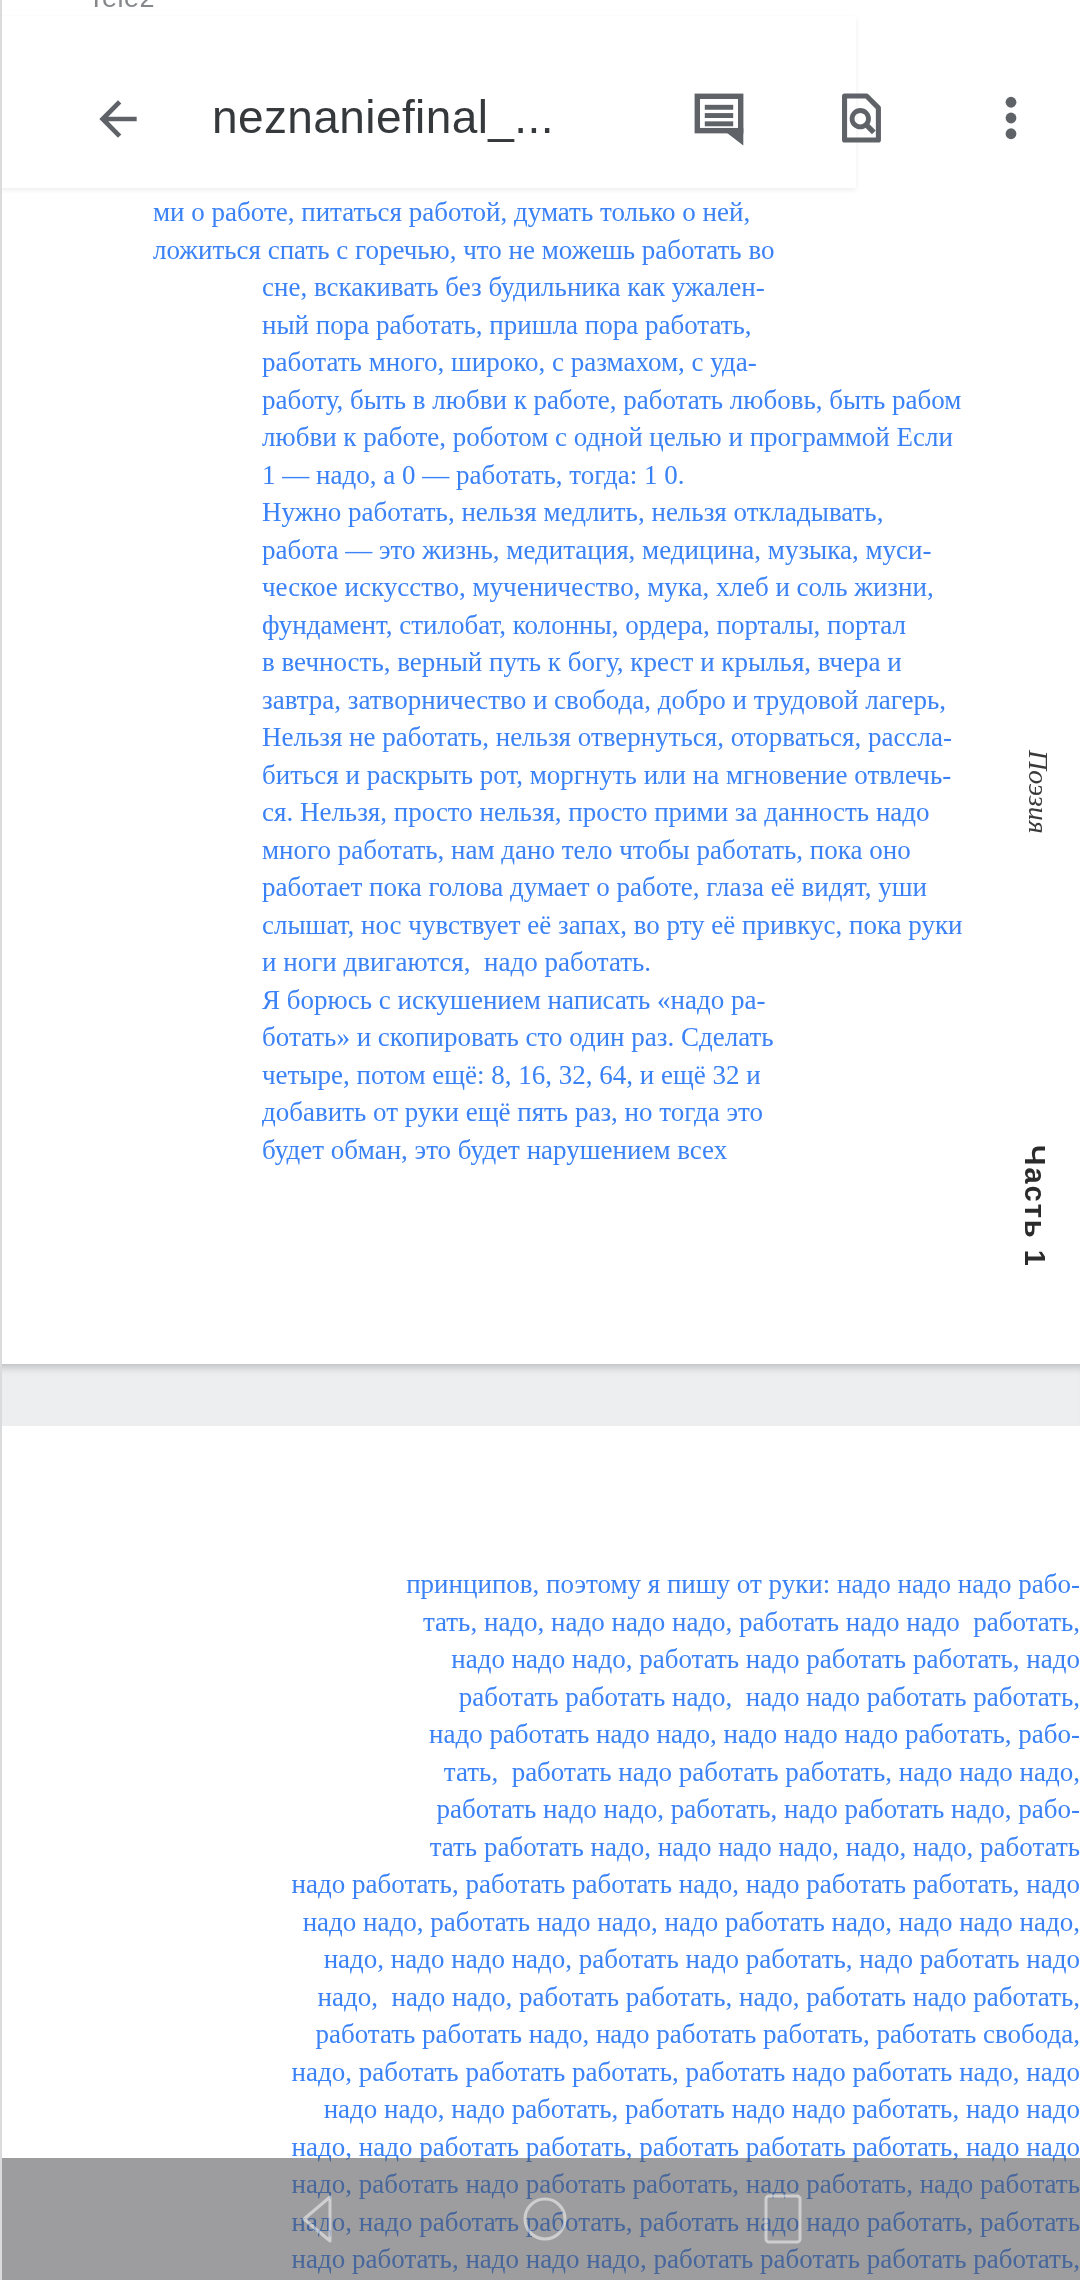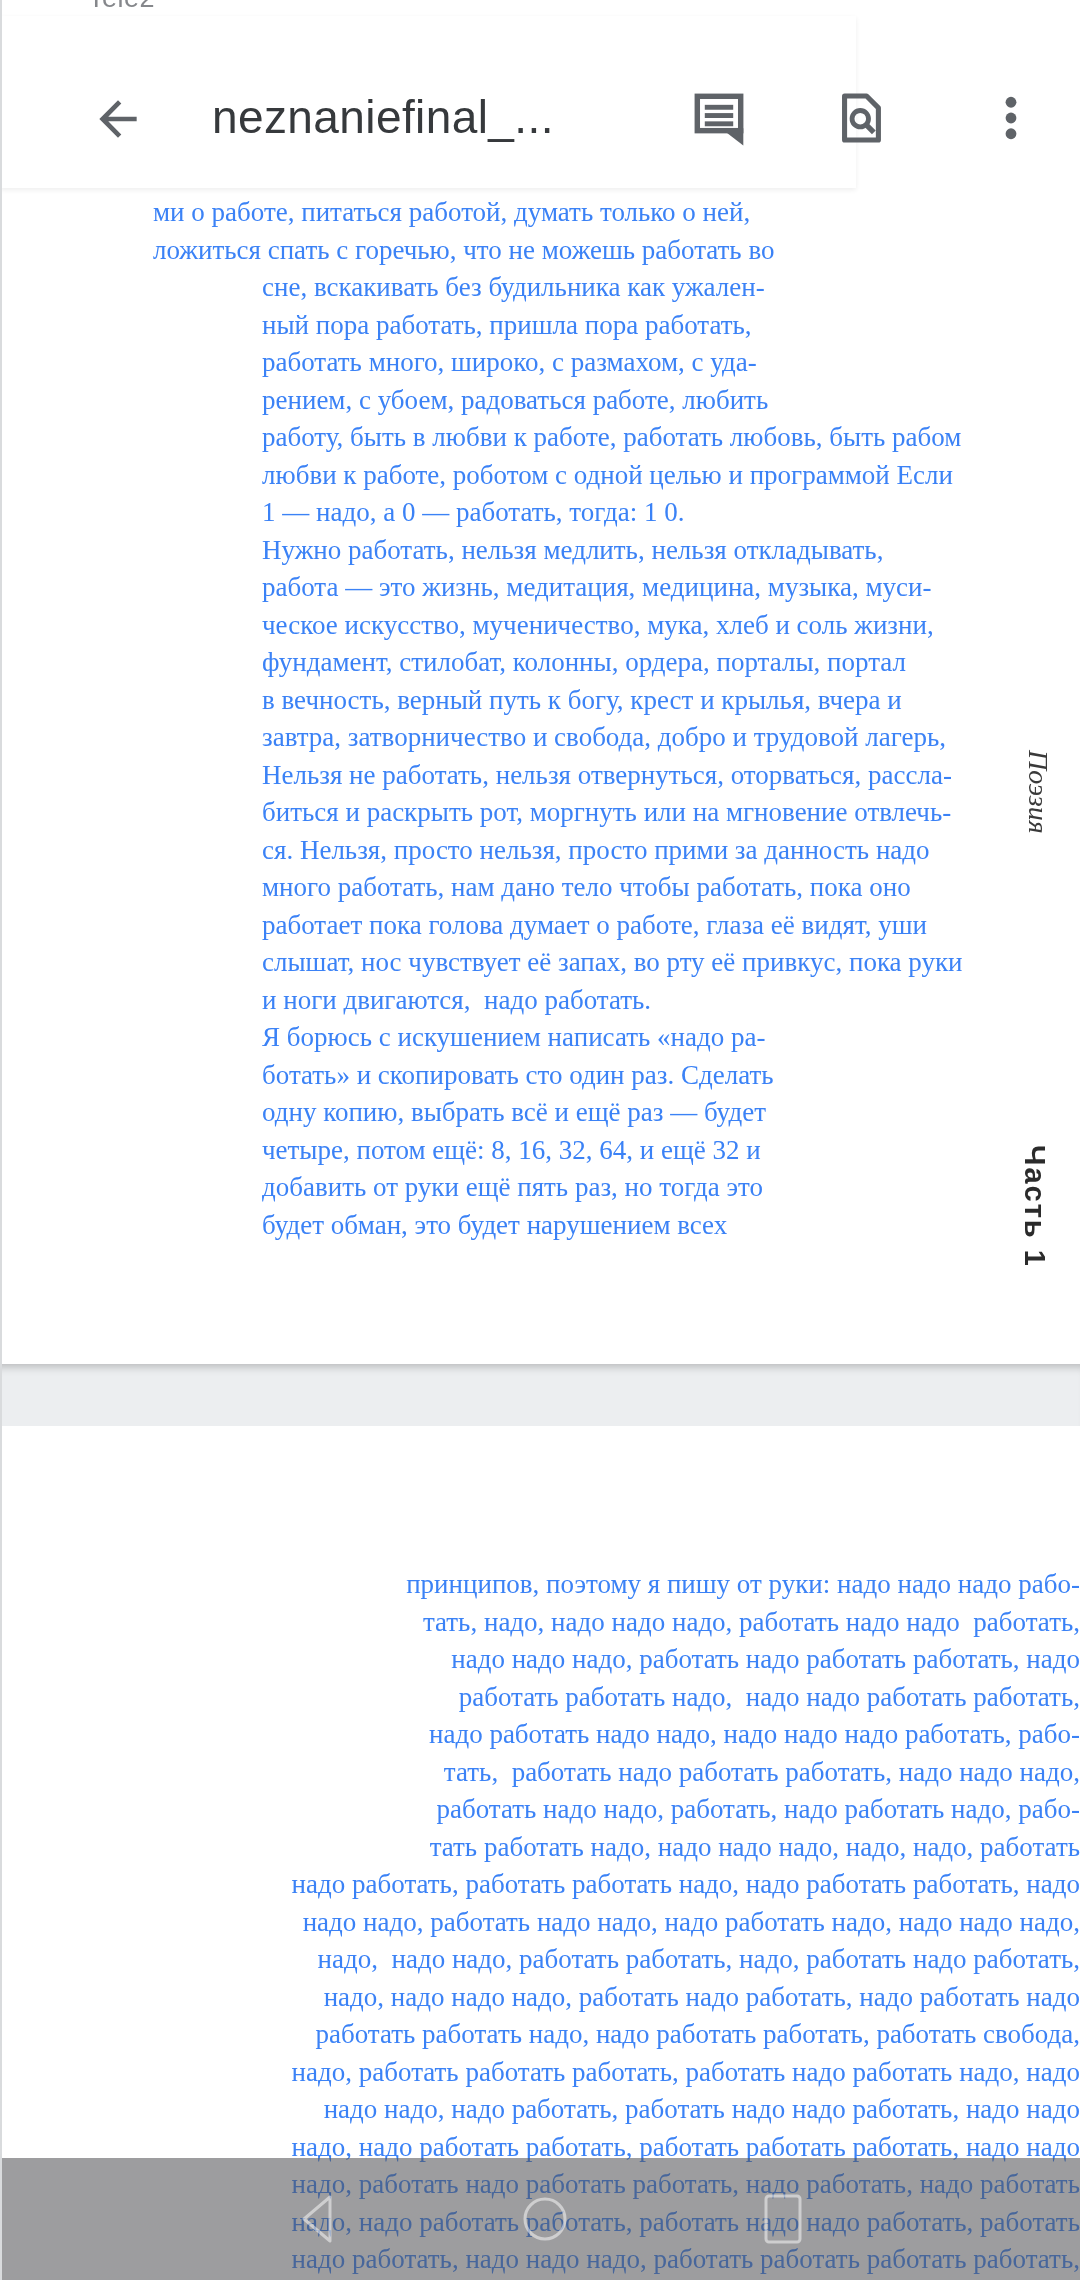--- a/index.html
+++ b/index.html
@@ -95,40 +95,38 @@
   </button>
 </header>
 
 <section id="page1">
   <div class="text">
       <div class="tline ind-a">ми о работе, питаться работой, думать только о ней,</div>
       <div class="tline ind-a">ложиться спать с горечью, что не можешь работать во</div>
       <div class="tline ind-b">сне, вскакивать без будильника как ужален-</div>
       <div class="tline ind-b">ный пора работать, пришла пора работать,</div>
       <div class="tline ind-b">работать много, широко, с размахом, с уда-</div>
-      <div class="tline ind-b">рением, с убоем, радоваться работе, любить</div>
       <div class="tline ind-b">работу, быть в любви к работе, работать любовь, быть рабом</div>
       <div class="tline ind-b">любви к работе, роботом с одной целью и программой Если</div>
       <div class="tline ind-b">1 — надо, а 0 — работать, тогда: 1 0.</div>
       <div class="tline ind-b">Нужно работать, нельзя медлить, нельзя откладывать,</div>
       <div class="tline ind-b">работа — это жизнь, медитация, медицина, музыка, муси-</div>
       <div class="tline ind-b">ческое искусство, мученичество, мука, хлеб и соль жизни,</div>
       <div class="tline ind-b">фундамент, стилобат, колонны, ордера, порталы, портал</div>
       <div class="tline ind-b">в вечность, верный путь к богу, крест и крылья, вчера и</div>
       <div class="tline ind-b">завтра, затворничество и свобода, добро и трудовой лагерь,</div>
       <div class="tline ind-b">Нельзя не работать, нельзя отвернуться, оторваться, рассла-</div>
       <div class="tline ind-b">биться и раскрыть рот, моргнуть или на мгновение отвлечь-</div>
       <div class="tline ind-b">ся. Нельзя, просто нельзя, просто прими за данность надо</div>
       <div class="tline ind-b">много работать, нам дано тело чтобы работать, пока оно</div>
       <div class="tline ind-b">работает пока голова думает о работе, глаза её видят, уши</div>
       <div class="tline ind-b">слышат, нос чувствует её запах, во рту её привкус, пока руки</div>
       <div class="tline ind-b">и ноги двигаются,  надо работать.</div>
       <div class="tline ind-b">Я борюсь с искушением написать «надо ра-</div>
       <div class="tline ind-b">ботать» и скопировать сто один раз. Сделать</div>
-      <div class="tline ind-b">одну копию, выбрать всё и ещё раз — будет</div>
       <div class="tline ind-b">четыре, потом ещё: 8, 16, 32, 64, и ещё 32 и</div>
       <div class="tline ind-b">добавить от руки ещё пять раз, но тогда это</div>
       <div class="tline ind-b">будет обман, это будет нарушением всех</div>
     </div>
   <div class="vlabel" id="label-poeziya">Поэзия</div>
   <div class="vlabel" id="label-chast">Часть 1</div>
 </section>
 
 <div id="pagegap"></div>
 
@@ -137,22 +135,22 @@
       <div class="tline ind-c">принципов, поэтому я пишу от руки: надо надо надо рабо-</div>
       <div class="tline ind-c">тать, надо, надо надо надо, работать надо надо  работать,</div>
       <div class="tline ind-c">надо надо надо, работать надо работать работать, надо</div>
       <div class="tline ind-c">работать работать надо,  надо надо работать работать,</div>
       <div class="tline ind-c">надо работать надо надо, надо надо надо работать, рабо-</div>
       <div class="tline ind-c">тать,  работать надо работать работать, надо надо надо,</div>
       <div class="tline ind-c">работать надо надо, работать, надо работать надо, рабо-</div>
       <div class="tline ind-c">тать работать надо, надо надо надо, надо, надо, работать</div>
       <div class="tline ind-d">надо работать, работать работать надо, надо работать работать, надо</div>
       <div class="tline ind-d">надо надо, работать надо надо, надо работать надо, надо надо надо,</div>
+      <div class="tline ind-d">надо, надо надо надо, работать надо работать, надо работать надо</div>
       <div class="tline ind-d">надо,  надо надо, работать работать, надо, работать надо работать,</div>
-      <div class="tline ind-d">надо, надо надо надо, работать надо работать, надо работать надо</div>
       <div class="tline ind-d">работать работать надо, надо работать работать, работать свобода,</div>
       <div class="tline ind-d">надо, работать работать работать, работать надо работать надо, надо</div>
       <div class="tline ind-d">надо надо, надо работать, работать надо надо работать, надо надо</div>
       <div class="tline ind-d">надо, надо работать работать, работать работать работать, надо надо</div>
       <div class="tline ind-d">надо, работать надо работать работать, надо работать, надо работать</div>
       <div class="tline ind-d">надо, надо работать работать, работать надо надо работать, работать</div>
       <div class="tline ind-d">надо работать, надо надо надо, работать работать работать работать,</div>
     </div>
 </section>
 

